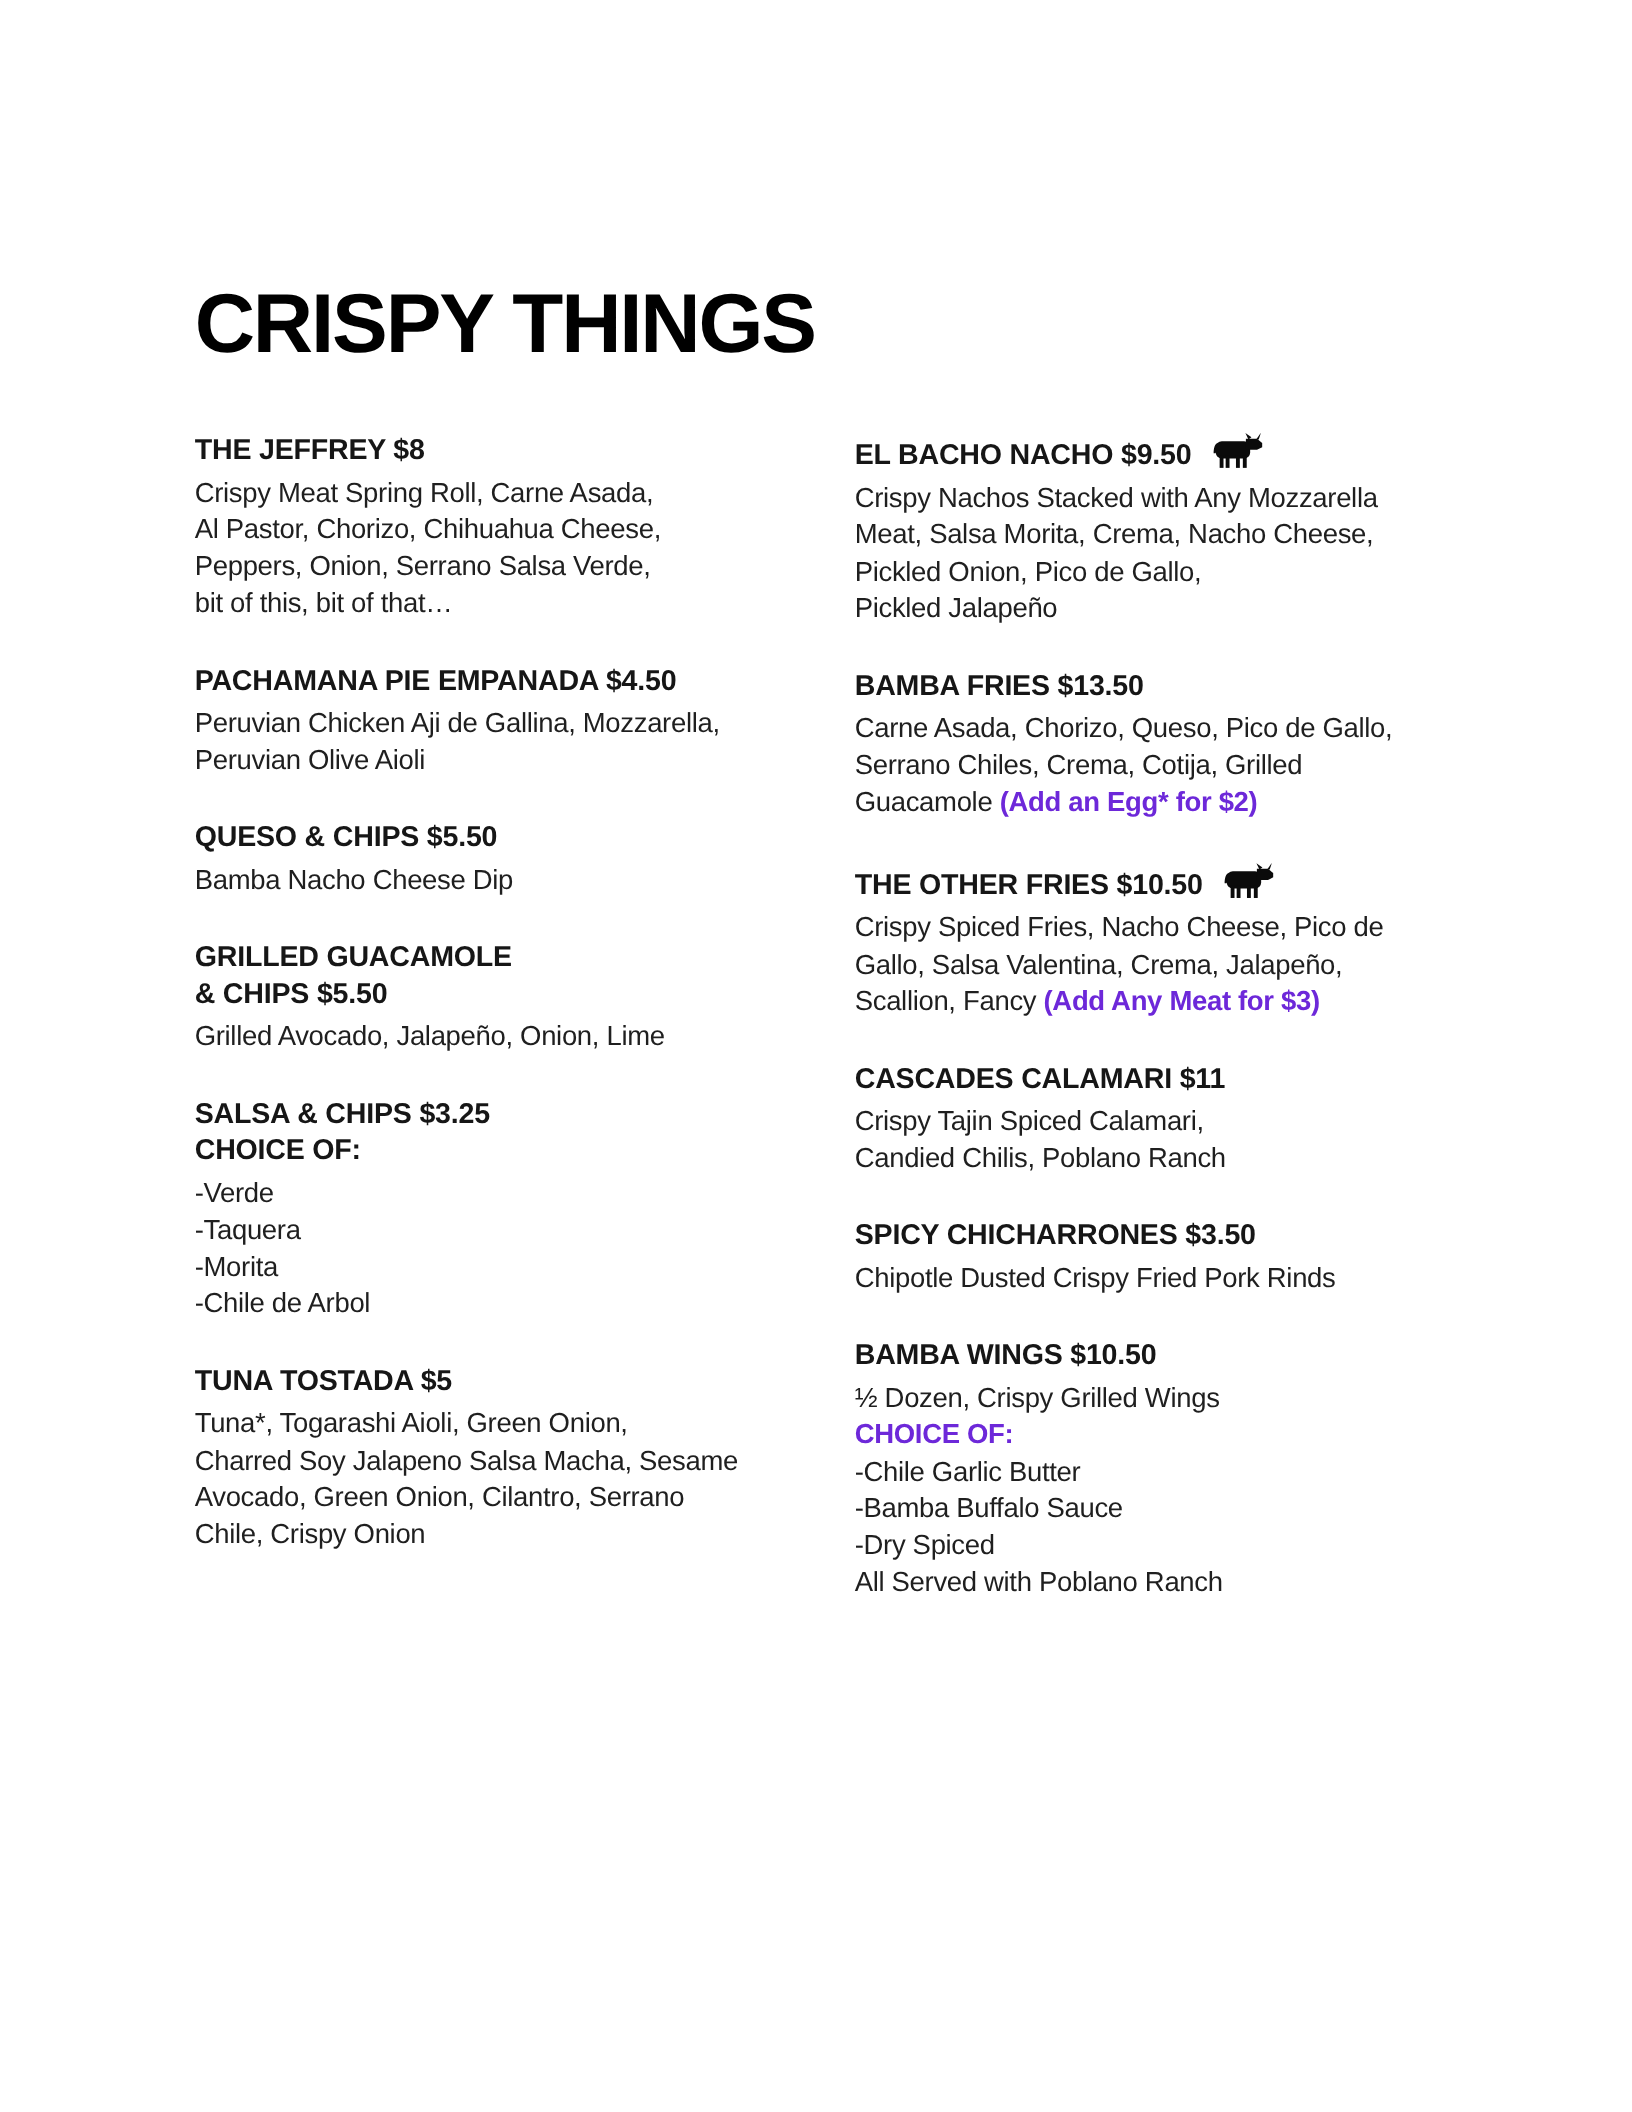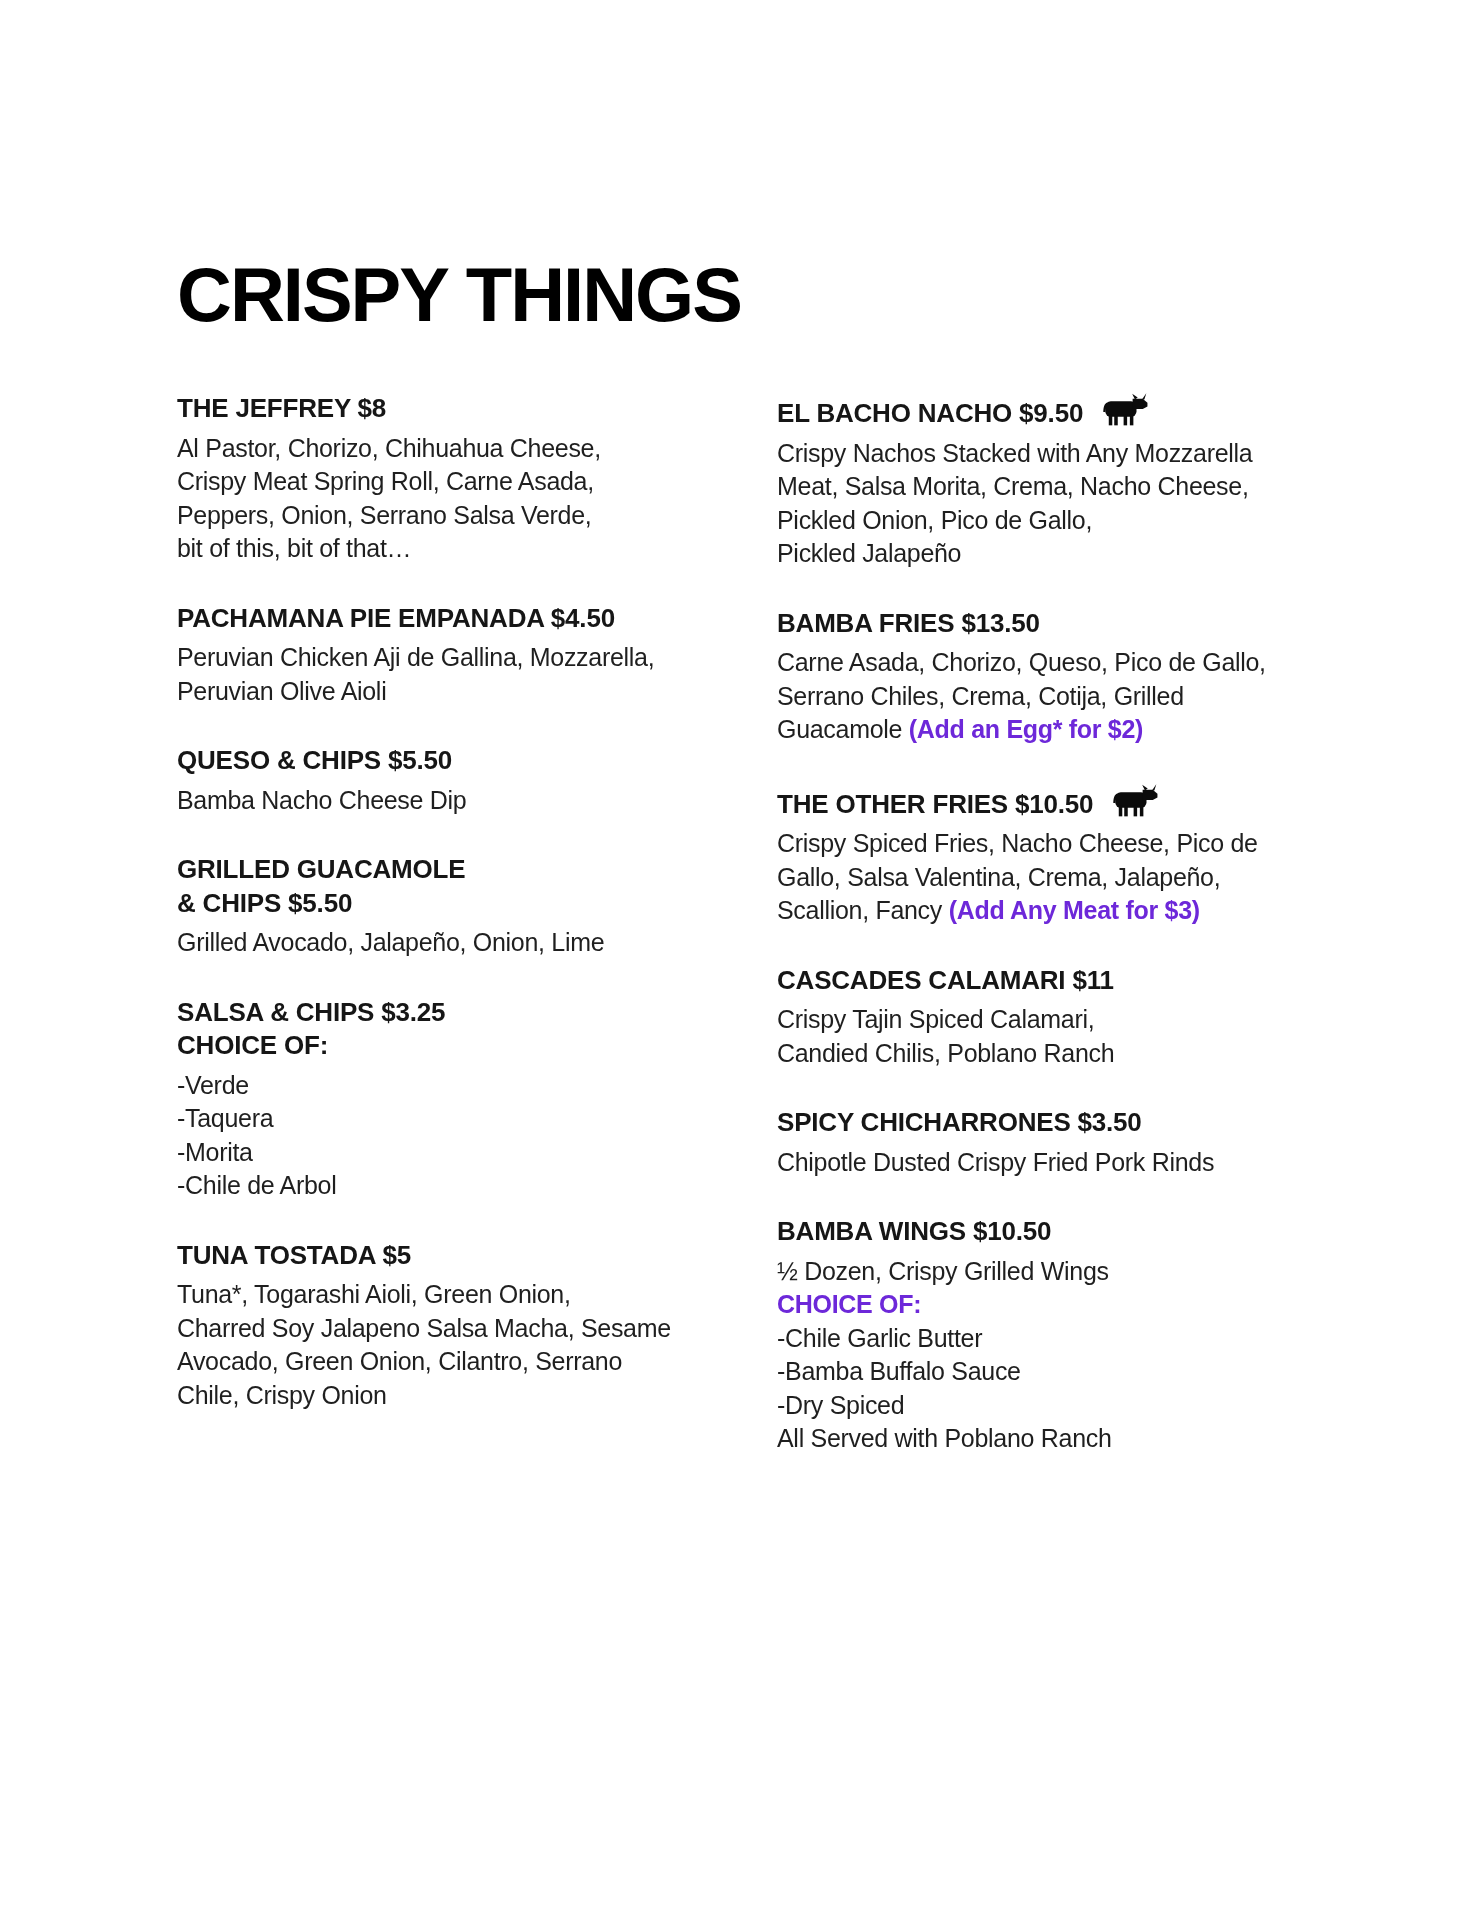--- a/index.html
+++ b/index.html
@@ -78,22 +78,22 @@
   <h1 class="title">CRISPY THINGS</h1>
 
   <div class="cols">
 
     <section class="col col-left">
 
       <article class="item">
         <header class="head">
           <div class="h">THE JEFFREY $8</div>
         </header>
+        <div class="ln">Crispy Meat Spring Roll, Carne Asada,</div>
         <div class="ln">Al Pastor, Chorizo, Chihuahua Cheese,</div>
-        <div class="ln">Crispy Meat Spring Roll, Carne Asada,</div>
         <div class="ln">Peppers, Onion, Serrano Salsa Verde,</div>
         <div class="ln">bit of this, bit of that…</div>
       </article>
 
       <article class="item">
         <header class="head">
           <div class="h">PACHAMANA PIE EMPANADA $4.50</div>
         </header>
         <div class="ln">Peruvian Chicken Aji de Gallina, Mozzarella,</div>
         <div class="ln">Peruvian Olive Aioli</div>

